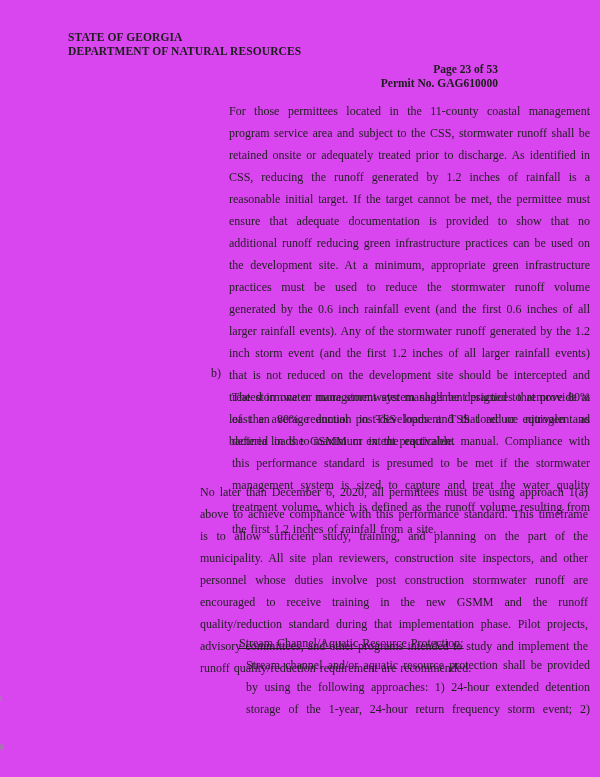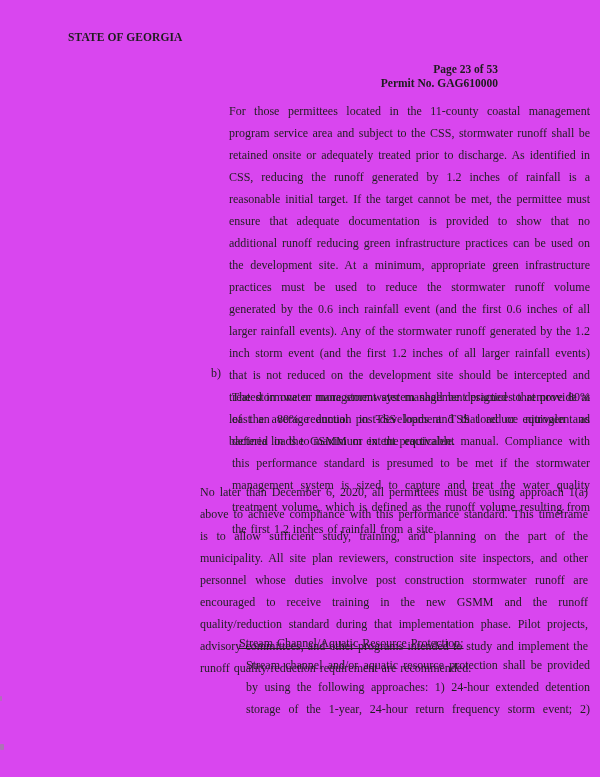--- a/index.html
+++ b/index.html
@@ -97,20 +97,21 @@
   .artifact-1 { left: 0; top: 696px; width: 2px; height: 5px; opacity: .55; }
   .artifact-2 { left: 0; top: 744px; width: 4px; height: 6px; opacity: .6; }
 </style>
 </head>
 <body>
 
 <div class="page">
 
   <div class="header-left">
     <div>STATE OF GEORGIA</div>
+    <div>DEPARTMENT OF NATURAL RESOURCES</div>
   </div>
 
   <div class="header-right">
     <div>Page 23 of 53</div>
     <div>Permit No. GAG610000</div>
   </div>
 
   <div class="bodytext para-a">For those permittees located in the 11-county coastal management program service area and subject to the CSS, stormwater runoff shall be retained onsite or adequately treated prior to discharge. As identified in CSS, reducing the runoff generated by 1.2 inches of rainfall is a reasonable initial target. If the target cannot be met, the permittee must ensure that adequate documentation is provided to show that no additional runoff reducing green infrastructure practices can be used on the development site. At a minimum, appropriate green infrastructure practices must be used to reduce the stormwater runoff volume generated by the 0.6 inch rainfall event (and the first 0.6 inches of all larger rainfall events). Any of the stormwater runoff generated by the 1.2 inch storm event (and the first 1.2 inches of all larger rainfall events) that is not reduced on the development site should be intercepted and treated in one or more stormwater management practices that provide at least an 80% reduction in TSS loads and that reduce nitrogen and bacteria loads to maximum extent practicable.</div>
 
   <div class="bodytext item-b">

